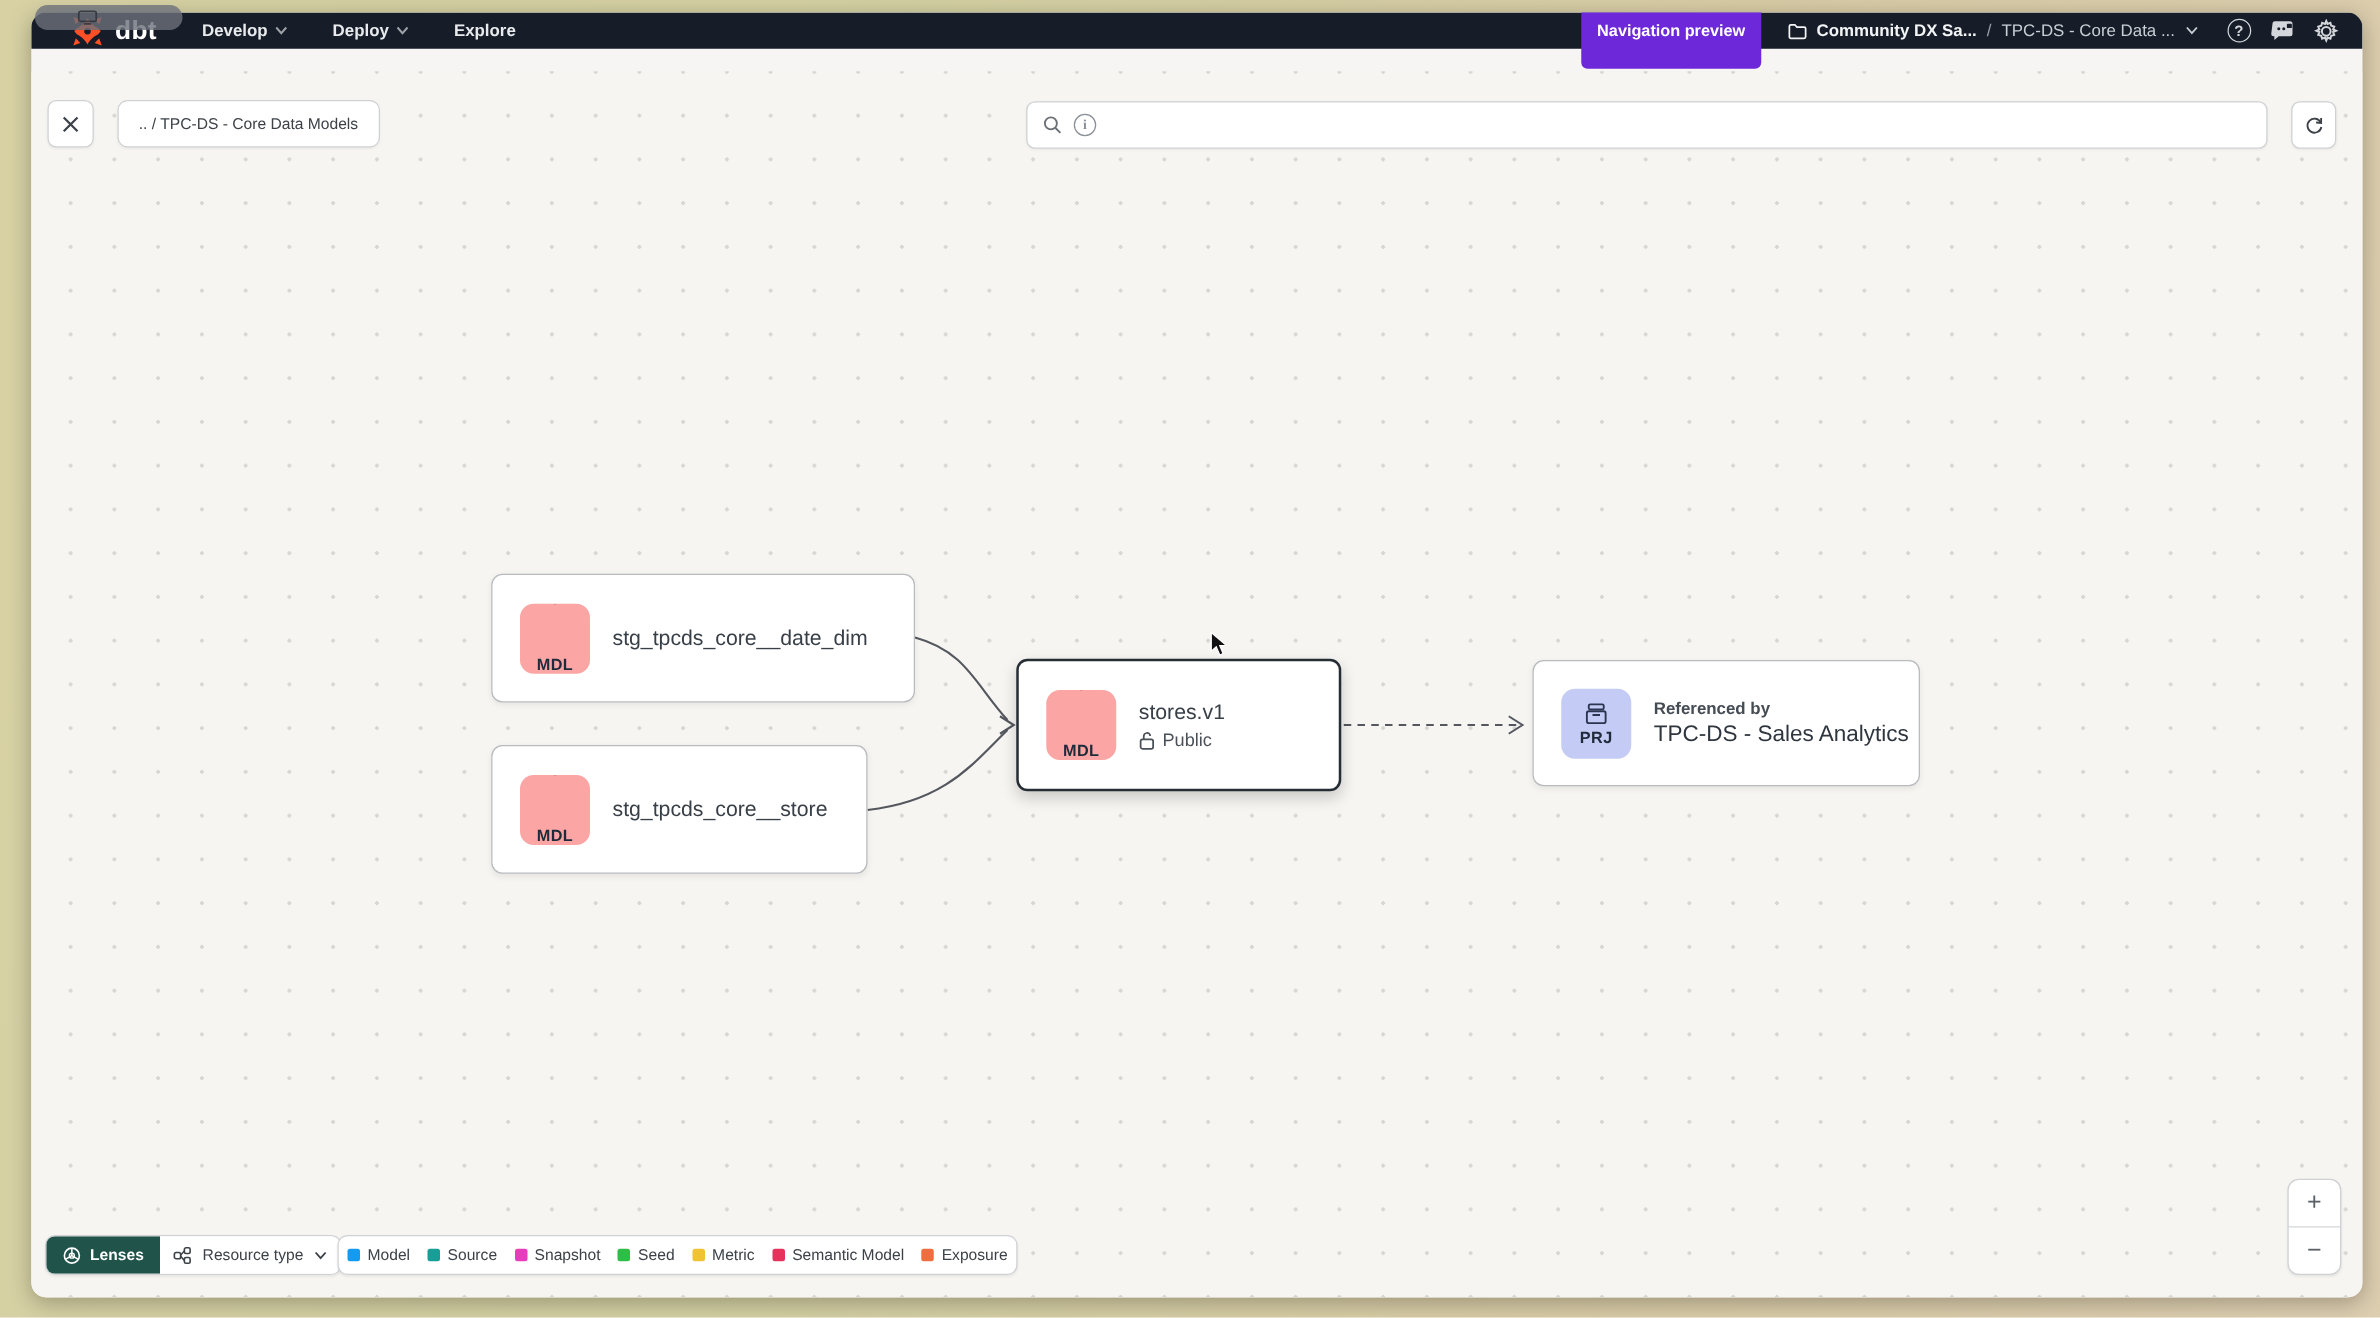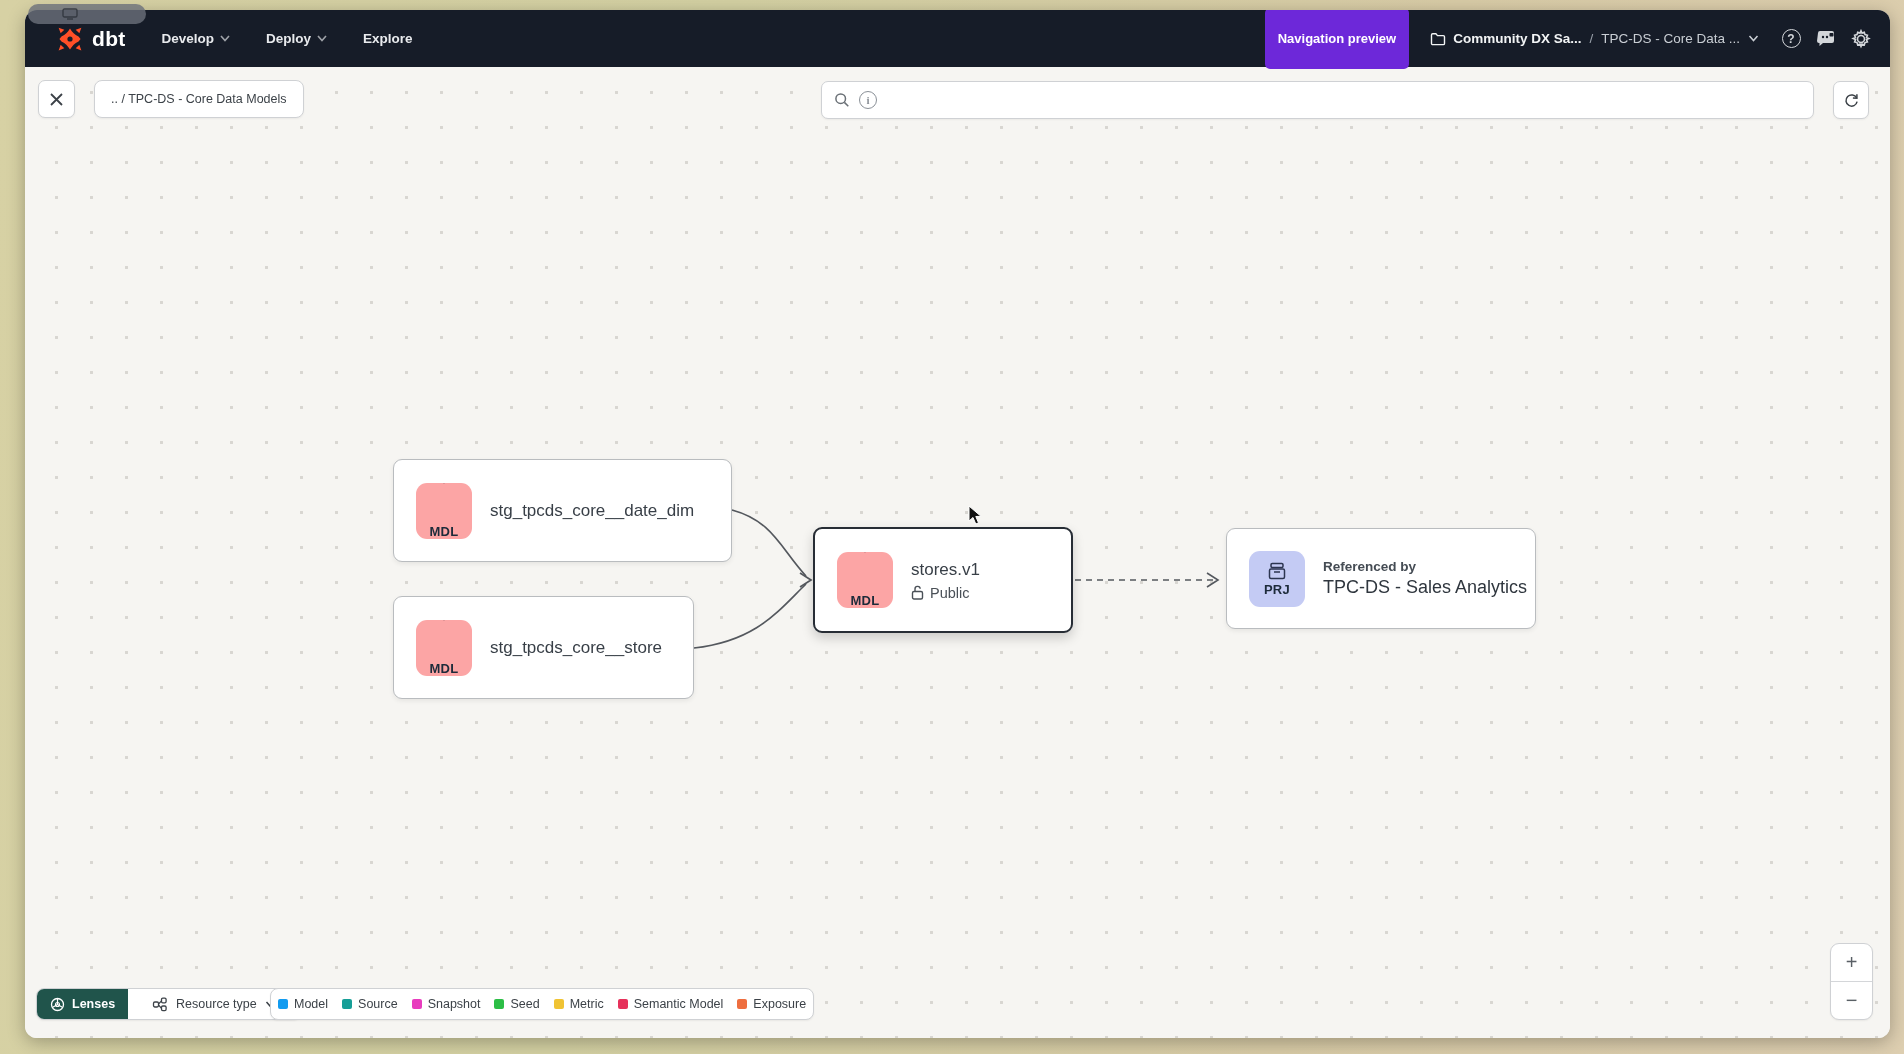--- a/index.html
+++ b/index.html
@@ -20,21 +20,21 @@
   
   .corner-pill {
     position:absolute; left:28px; top:4px; width:118px; height:20px;
     border-radius:10px; background:rgba(108,113,123,.8); z-index:60;
     display:flex; align-items:center; justify-content:flex-start; padding-left:34px;
   }
   .corner-pill svg { opacity:.85; }
 
   
   .navbar {
-    height:57px; background:#161c28; display:flex; align-items:center;
+    height:29px; background:#161c28; display:flex; align-items:center;
     justify-content:space-between; padding:0 18px 0 30px; position:relative; z-index:10;
   }
   .nav-left { display:flex; align-items:center; gap:36px; }
   .brand { display:flex; align-items:center; gap:7px; }
   .brand-word { color:#fff; font-size:21px; font-weight:800; letter-spacing:.3px; }
   .nav-menu { display:flex; align-items:center; gap:6px; color:#e8eaed; font-size:13.5px; font-weight:700; cursor:pointer; }
   .nav-menu .chev { opacity:.65; }
   .nav-right { display:flex; align-items:center; gap:15px; }
   .preview-badge {
     background:#6d28d9; color:#fff; font-size:13px; font-weight:700;
@@ -110,21 +110,21 @@
   .lens-group {
     position:absolute; left:11px; bottom:18px; height:32px; display:flex; align-items:stretch;
     border:1px solid #cfd1d4; border-radius:8px; background:#fff; overflow:hidden;
     box-shadow:0 1px 2px rgba(0,0,0,.06);
   }
   .lenses-btn {
     background:#20544b; color:#fff; display:flex; align-items:center; gap:7px;
     padding:0 13px; font-size:12.5px; font-weight:700; cursor:pointer;
   }
   .resource-btn {
-    display:flex; align-items:center; gap:8px; padding:0 24px; font-size:12.5px;
+    display:flex; align-items:center; gap:8px; padding:0 10px; font-size:12.5px;
     color:#3c4248; cursor:pointer; background:#fff;
   }
   .legend {
     position:absolute; left:245px; bottom:18px; height:32px; background:#fff;
     border:1px solid #cfd1d4; border-radius:8px; display:flex; align-items:center;
     gap:14px; padding:0 7px; box-shadow:0 1px 2px rgba(0,0,0,.06);
   }
   .leg-item { display:flex; align-items:center; gap:6px; font-size:12.5px; color:#3c4248; }
   .swatch { width:10px; height:10px; border-radius:2px; display:inline-block; }
 

